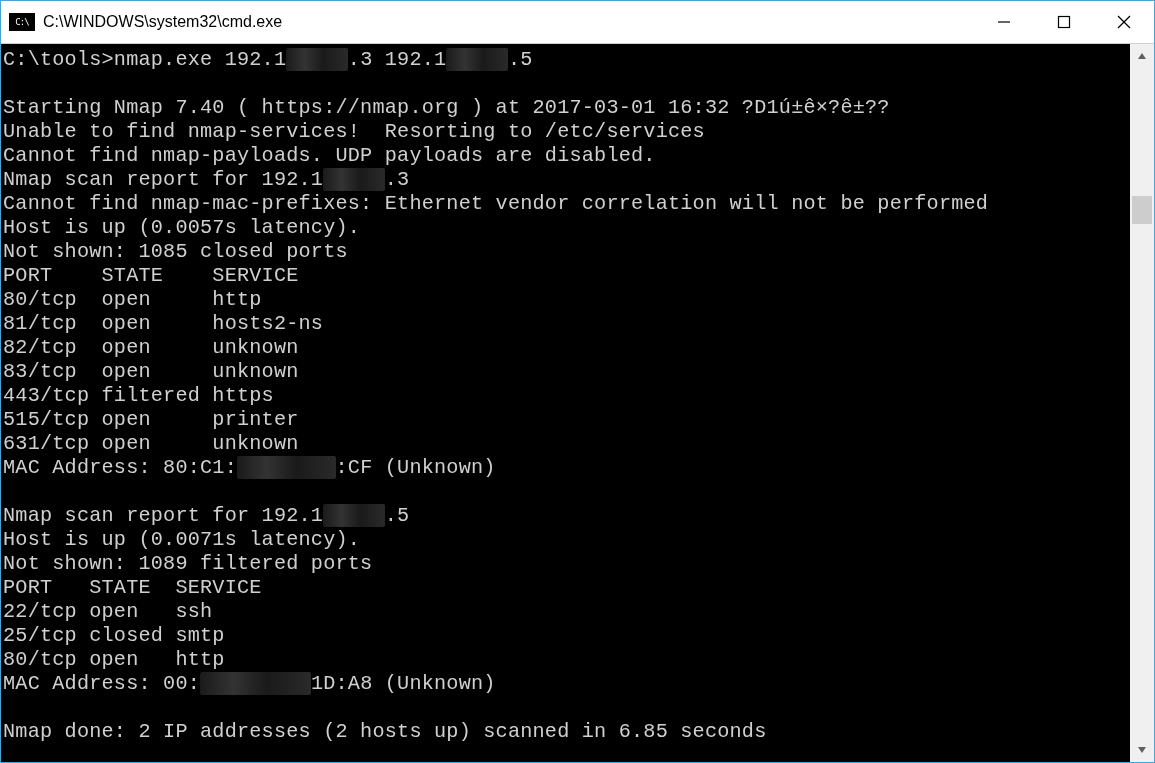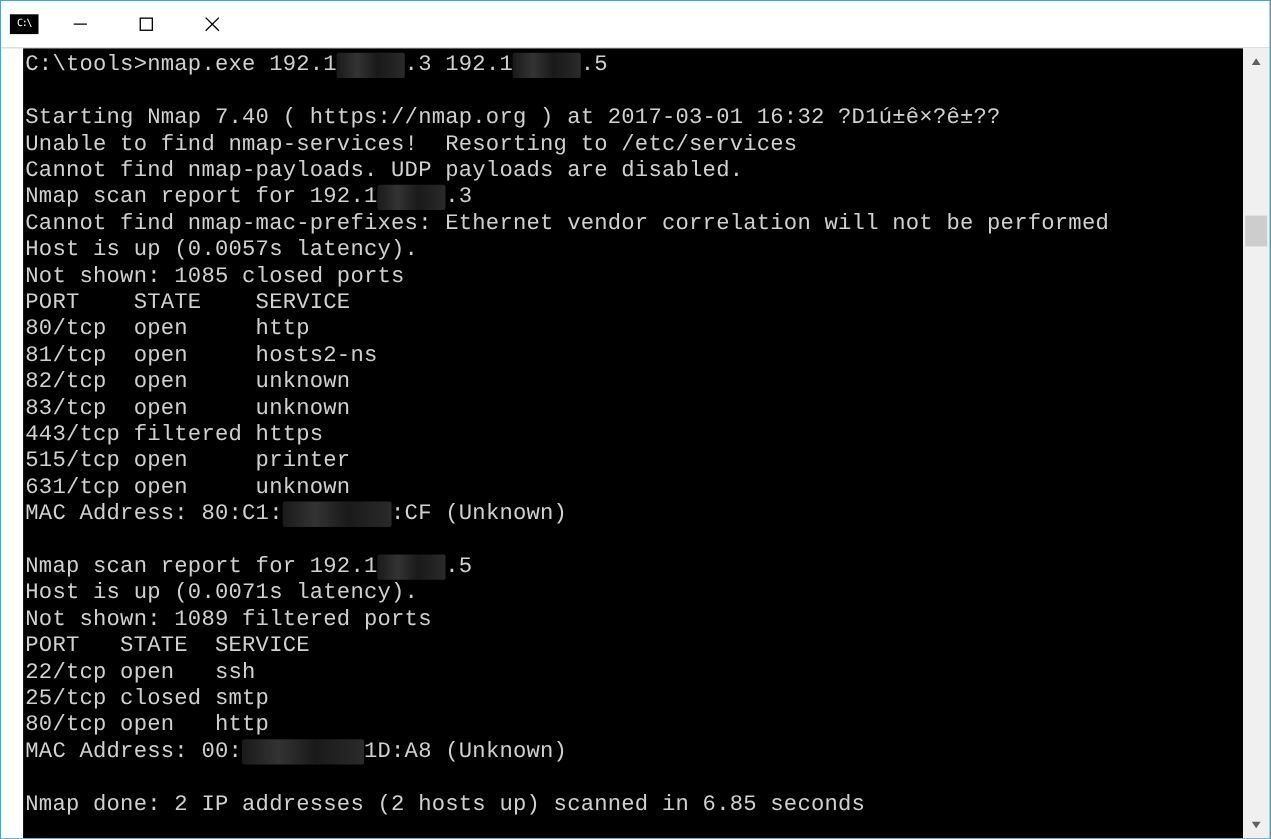--- a/index.html
+++ b/index.html
@@ -54,21 +54,20 @@
       color: #000;
     }
     .window-btn svg {
       width: 14px;
       height: 14px;
     }
     .console-area {
       position: relative;
       height: calc(100% - 43px);
       display: flex;
-      padding-left: 20px;
     }
     .console {
       background: #000000;
       color: #d0d0d0;
       font-family: "NSimSun","SimSun","Consolas","Courier New", monospace;
       font-size: 20.2px;
       line-height: 24px;
       padding: 4px 0px 4px 2px;
       white-space: pre;
       flex: 1;
@@ -109,20 +108,21 @@
       background: linear-gradient(90deg, #1a1a1a 0%, #333 30%, #1a1a1a 60%, #2a2a2a 100%);
       color: transparent;
       border-radius: 2px;
     }
   </style>
 </head>
 <body>
 
 <div class="titlebar">
   <div class="titlebar-icon">C:\</div>
+  <div class="titlebar-title">C:\WINDOWS\system32\cmd.exe</div>
   <div class="window-controls">
     <div class="window-btn">
       <svg viewBox="0 0 14 14">
           <line x1="1" y1="7" x2="13" y2="7" stroke="#000" stroke-width="1.2"></line>
         </svg>
     </div>
     <div class="window-btn">
       <svg viewBox="0 0 14 14">
           <rect x="1.5" y="1.5" width="11" height="11" fill="none" stroke="#000" stroke-width="1.2"></rect>
         </svg>

